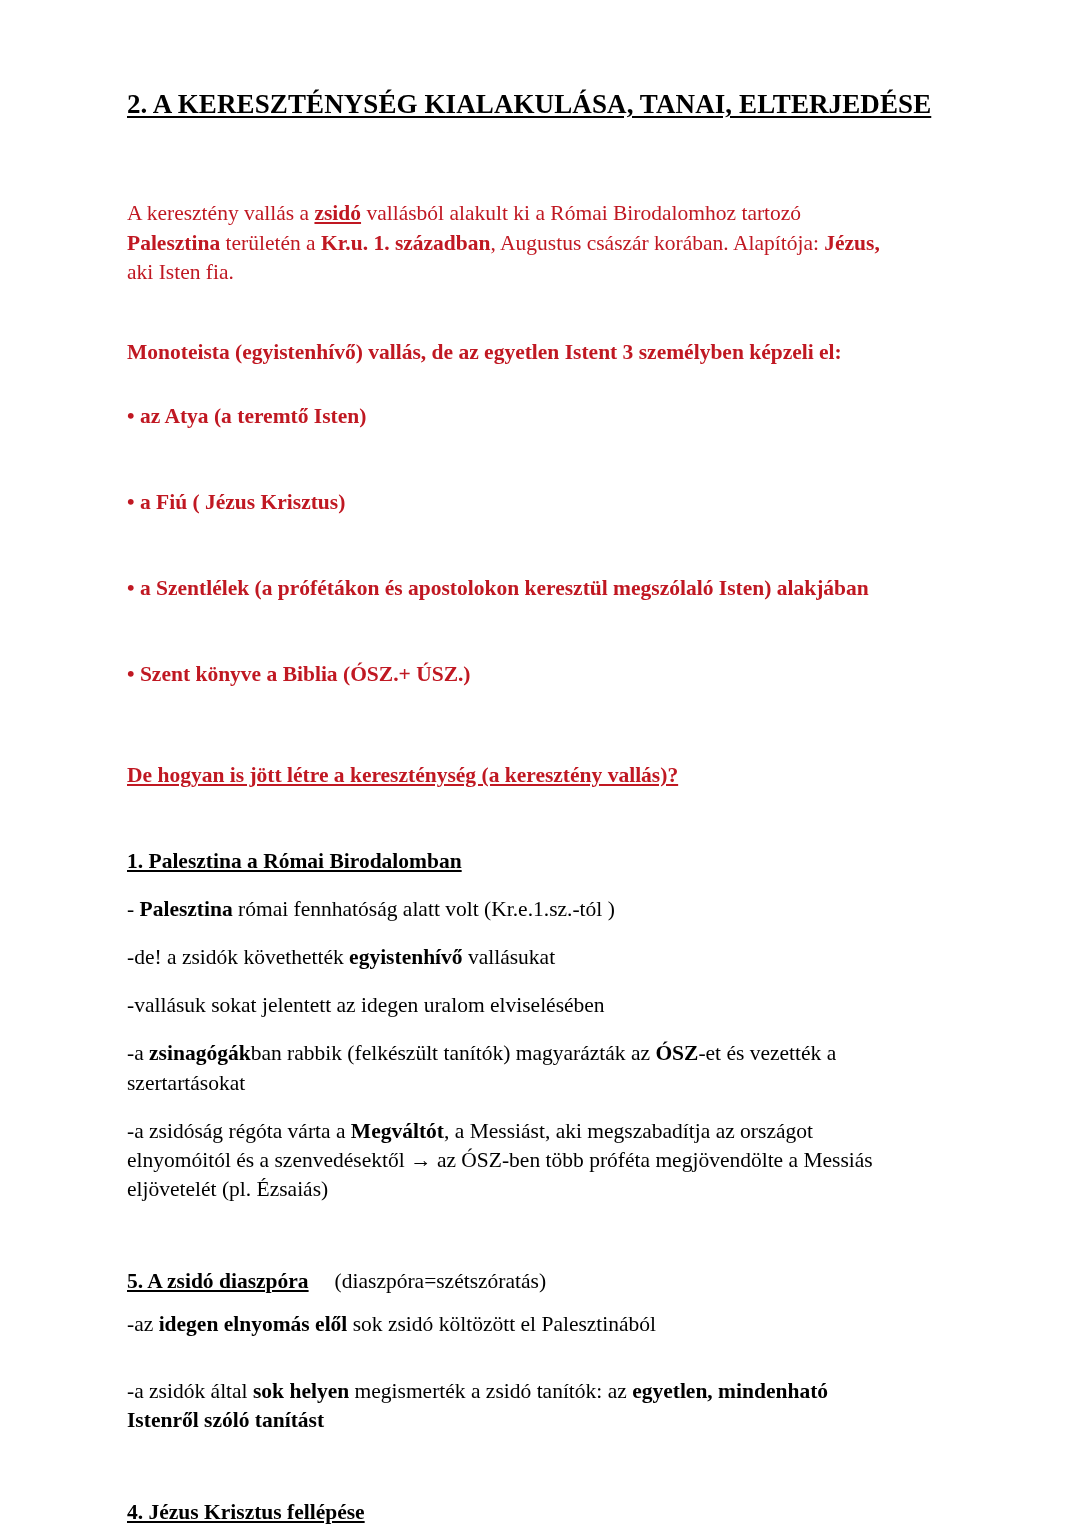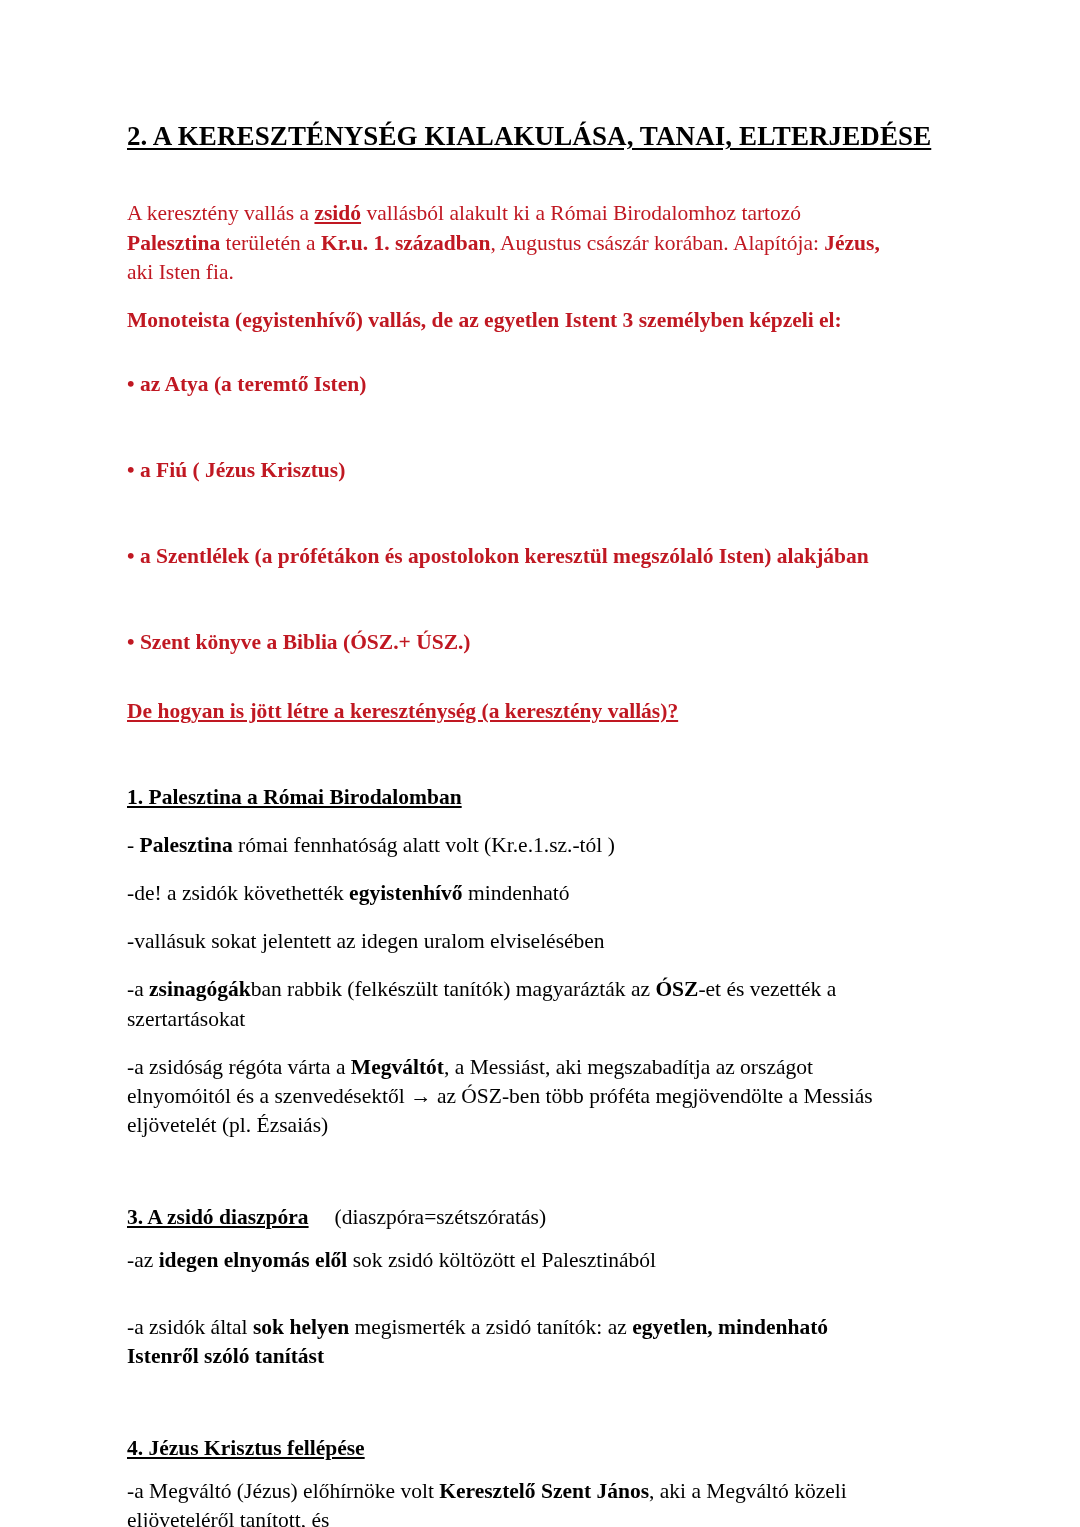--- a/index.html
+++ b/index.html
@@ -14,21 +14,21 @@
     font-family: "Liberation Serif", "DejaVu Serif", serif;
     color: #000000;
     -webkit-font-smoothing: antialiased;
   }
   .page {
     position: relative;
     width: 1060px;
     height: 1527px;
     background: #ffffff;
     box-sizing: border-box;
-    padding: 120px 168px 0 127px;
+    padding: 88px 168px 0 127px;
   }
   .doc-title {
     font-size: 27px;
     font-weight: bold;
     text-align: center;
     text-decoration: underline;
     text-underline-offset: 3px;
     letter-spacing: 0.1px;
     margin: 0 0 0 0;
     padding: 0;
@@ -43,20 +43,21 @@
     text-align: left;
   }
   .sp-after-title { height: 47px; }
   .gap-sm  { height: 14px; }
   .gap-md  { height: 19px; }
   .gap-xl  { height: 56px; }
   .gap-xxl { height: 62px; }
 
   .red {
     color: #C01822;
+    margin-top: 32px;
   }
   .bold   { font-weight: bold; }
   .uline  { text-decoration: underline; text-underline-offset: 2px; }
 
   .hdr {
     font-size: 21.5px;
     font-weight: bold;
     text-decoration: underline;
     text-underline-offset: 2px;
     line-height: 1.36;
@@ -115,37 +116,37 @@
   <div class="gap-xl"></div>
 
   <p class="block"><span class="hdr">1. Palesztina a Római Birodalomban</span></p>
 
   <div class="gap-md"></div>
 
   <p class="block"><span>- </span><span class="bold">Palesztina</span><span> római fennhatóság alatt volt (Kr.e.1.sz.-tól )</span></p>
 
   <div class="gap-md"></div>
 
-  <p class="block"><span>-de! a zsidók követhették </span><span class="bold">egyistenhívő</span><span> mindenható</span></p>
+  <p class="block"><span>-de! a zsidók követhették </span><span class="bold">egyistenhívő</span><span> vallásukat</span></p>
 
   <div class="gap-md"></div>
 
   <p class="block">-vallásuk sokat jelentett az idegen uralom elviselésében</p>
 
   <div class="gap-md"></div>
 
   <p class="block"><span>-a </span><span class="bold">zsinagógák</span><span>ban rabbik (felkészült tanítók) magyarázták az </span><span class="bold">ÓSZ</span><span>-et és vezették a szertartásokat</span></p>
 
   <div class="gap-md"></div>
 
   <p class="block"><span>-a zsidóság régóta várta a </span><span class="bold">Megváltót</span><span>, a Messiást, aki megszabadítja az országot elnyomóitól és a szenvedésektől → az ÓSZ-ben több próféta megjövendölte a Messiás eljövetelét (pl. Ézsaiás)</span></p>
 
   <div class="gap-xxl"></div>
 
-  <p class="block"><span class="hdr">3. A zsidó diaszpóra</span><span class="hdr-note">(diaszpóra=szétszóratás)</span></p>
+  <p class="block"><span class="hdr">5. A zsidó diaszpóra</span><span class="hdr-note">(diaszpóra=szétszóratás)</span></p>
 
   <div class="gap-sm"></div>
 
   <p class="block"><span>-az </span><span class="bold">idegen elnyomás elől</span><span> sok zsidó költözött el Palesztinából</span></p>
 
   <div class="gap-md"></div>
 
 
   <div class="gap-md"></div>
 

